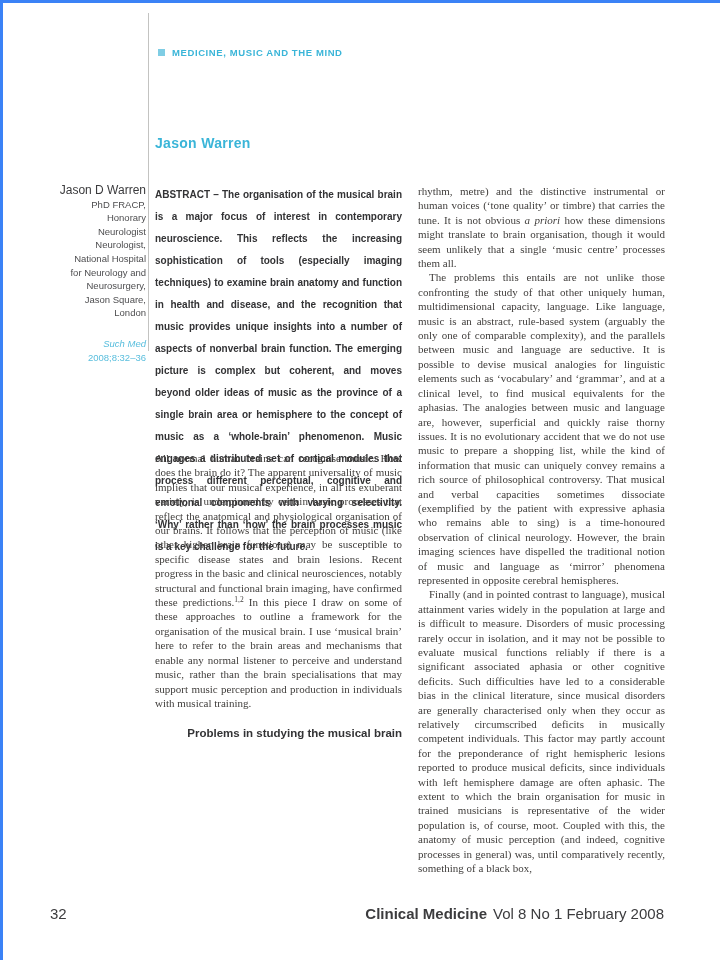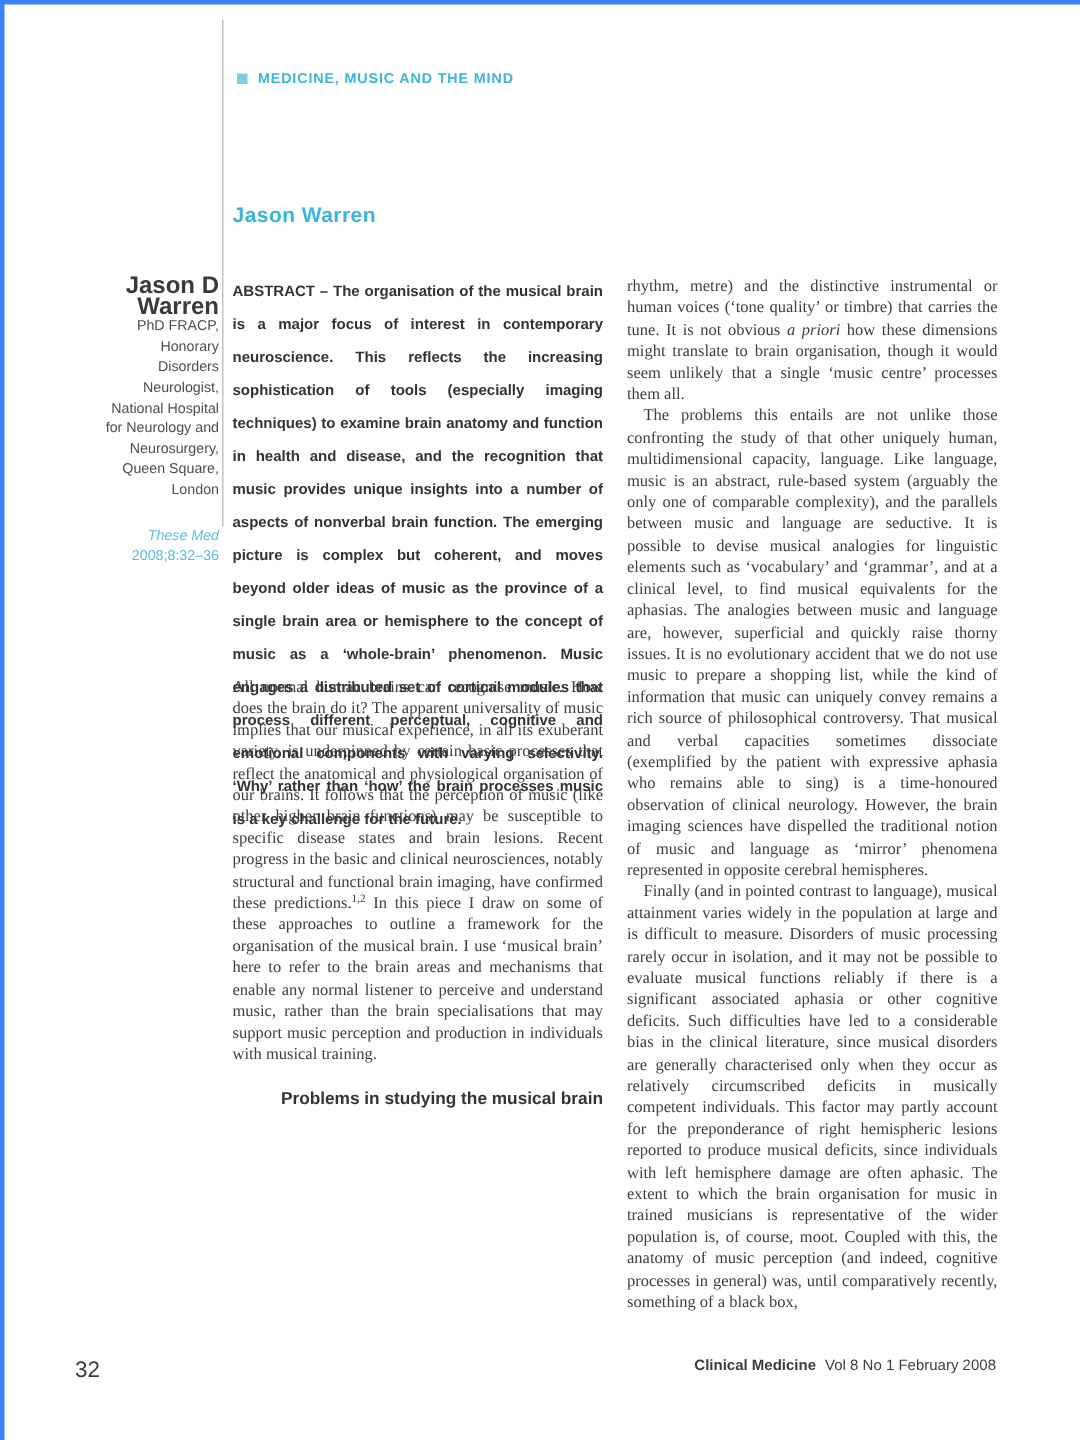--- a/index.html
+++ b/index.html
@@ -42,21 +42,21 @@
   .author{
     position:absolute;left:152px;top:132px;
     font-size:14px;font-weight:bold;color:#3ab5d8;
     letter-spacing:0.3px;
   }
   .sidebar{
     position:absolute;left:38px;top:181px;
     width:105px;text-align:right;
     font-size:9.5px;line-height:13.6px;color:#4e4e50;
   }
-  .sidebar .name{font-weight:bold;color:#3a3a3c;font-size:16px;}
+  .sidebar .name{font-weight:normal;color:#3a3a3c;font-size:12px;}
   .sidebar .cite{margin-top:17px;color:#59bedd;}
   .sidebar .cite .jrnl{font-style:italic;}
   .abstract{
     position:absolute;left:152px;top:181px;width:247px;
     font-size:10px;font-weight:bold;line-height:22px;
     color:#333335;text-align:justify;
   }
   .col{
     position:absolute;width:247px;
     font-family:"Liberation Serif",serif;
@@ -74,21 +74,21 @@
     font-size:11.5px;font-weight:bold;color:#333335;
     text-align:right;
     margin:16px 0 9px 0;
   }
   .footer-left{
     position:absolute;left:47px;top:902px;
     font-size:15px;color:#3c3c3e;
   }
   .footer-right{
     position:absolute;right:57px;top:902px;
-    font-size:10px;color:#3c3c3e;
+    font-size:15px;color:#3c3c3e;
   }
   .footer-right .jtitle{font-weight:bold;margin-right:6px;}
 </style>
 </head>
 <body>
 
 <div class="page">
 
   <div class="vrule"></div>
 
@@ -97,29 +97,29 @@
     <span>MEDICINE, MUSIC AND THE MIND</span>
   </div>
 
 
   <div class="author">Jason Warren</div>
 
   <div class="sidebar">
     <div class="name">Jason D Warren</div>
     <div>PhD FRACP,</div>
     <div>Honorary</div>
-    <div>Disorders</div>
+    <div>Neurologist</div>
     <div>Neurologist,</div>
     <div>National Hospital</div>
     <div>for Neurology and</div>
     <div>Neurosurgery,</div>
-    <div>Queen Square,</div>
+    <div>Jason Square,</div>
     <div>London</div>
     <div class="cite">
-      <div class="jrnl">These Med</div>
+      <div class="jrnl">Such Med</div>
       <div>2008;8:32–36</div>
     </div>
   </div>
 
   <div class="abstract">ABSTRACT – The organisation of the musical brain is a major focus of interest in contemporary neuroscience. This reflects the increasing sophistication of tools (especially imaging techniques) to examine brain anatomy and function in health and disease, and the recognition that music provides unique insights into a number of aspects of nonverbal brain function. The emerging picture is complex but coherent, and moves beyond older ideas of music as the province of a single brain area or hemisphere to the concept of music as a ‘whole-brain’ phenomenon. Music engages a distributed set of cortical modules that process different perceptual, cognitive and emotional components with varying selectivity. ‘Why’ rather than ‘how’ the brain processes music is a key challenge for the future.</div>
 
   <div class="col col-left">
     <p><span>All normal human brains can recognise music. How does the brain do it? The apparent universality of music implies that our musical experience, in all its exuberant variety, is underpinned by certain basic processes that reflect the anatomical and physiological organisation of our brains. It follows that the perception of music (like other higher brain functions) may be susceptible to specific disease states and brain lesions. Recent progress in the basic and clinical neurosciences, notably structural and functional brain imaging, have confirmed these predictions.</span><sup>1,2</sup><span> In this piece I draw on some of these approaches to outline a framework for the organisation of the musical brain. I use ‘musical brain’ here to refer to the brain areas and mechanisms that enable any normal listener to perceive and understand music, rather than the brain specialisations that may support music perception and production in individuals with musical training.</span></p>
     <h2 class="subhead">Problems in studying the musical brain</h2>
   </div>

